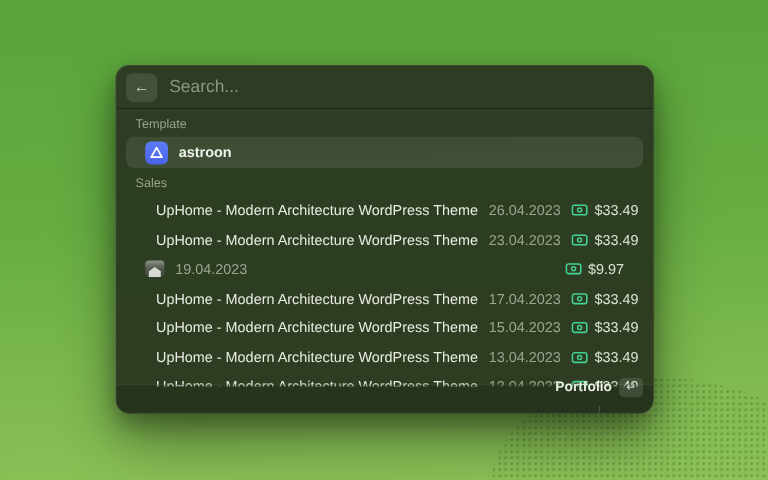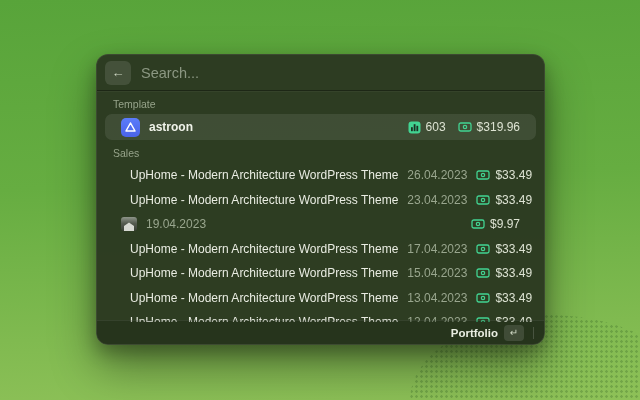--- a/index.html
+++ b/index.html
@@ -56,21 +56,21 @@
   .thumb svg{ display:block; }
   
   .footer{ position:absolute; left:0; right:0; bottom:0; height:24px;
     display:flex; align-items:center; padding:0 8px;
     background:rgba(16,26,12,0.25);
     border-top:1px solid rgba(255,255,255,0.07); }
   .footer .left{ display:flex; align-items:center; gap:8px; }
   .app-badge{ width:17px; height:17px; border-radius:5px; background:#22301c;
     display:flex; align-items:center; justify-content:center; }
   .footer .app-name{ font-size:11.5px; color:#c2cdb5; }
-  .footer .right{ margin-left:auto; display:flex; align-items:center; gap:7px; }
+  .footer .right{ margin-left:auto; display:flex; align-items:center; gap:7px;flex-direction:column; }
   .footer-action{ display:flex; align-items:center; gap:6px; background:transparent;
     border:none; cursor:pointer; padding:0; }
   .footer-action .label{ font-size:11.5px; color:#e9ede1; font-weight:bold; }
   .footer-action .label.dim{ font-weight:normal; color:#cdd6c3; }
   .key{ min-width:20px; height:16px; padding:0 4px; border-radius:4px;
     background:rgba(255,255,255,0.12); color:#cfd8c5; font-size:10px;
     display:flex; align-items:center; justify-content:center; }
   .vsep{ width:1px; height:12px; background:rgba(255,255,255,0.16); margin:0 2px; }
 </style>
 </head>
@@ -91,42 +91,20 @@
 
     <div class="section-header">Template</div>
 
     <div class="row account">
       <span class="icon-box astroon-icon">
         <svg width="11" height="10" viewBox="0 0 11 10">
           <path d="M5.5 1 L10 9 L1 9 Z" fill="none" stroke="#ffffff" stroke-width="1.5" stroke-linejoin="round"></path>
         </svg>
       </span>
       <span class="name">astroon</span>
-      <span class="right">
-        <span class="metric">
-          <span class="icon-box">
-            <svg width="13" height="13" viewBox="0 0 13 13">
-              <rect x="0.5" y="0.5" width="12" height="12" rx="3" fill="#42d392"></rect>
-              <rect x="3" y="6.2" width="1.8" height="4" fill="#1c3124"></rect>
-              <rect x="5.7" y="3.2" width="1.8" height="7" fill="#1c3124"></rect>
-              <rect x="8.4" y="4.8" width="1.8" height="5.4" fill="#1c3124"></rect>
-            </svg>
-          </span>
-          <span class="val">603</span>
-        </span>
-        <span class="metric">
-          <span class="icon-box">
-            <svg width="14" height="12" viewBox="0 0 14 12">
-              <rect x="1" y="2" width="12" height="8" rx="1.8" fill="none" stroke="#42d392" stroke-width="1.3"></rect>
-              <circle cx="7" cy="6" r="1.7" fill="none" stroke="#42d392" stroke-width="1.2"></circle>
-            </svg>
-          </span>
-          <span class="val">$319.96</span>
-        </span>
-      </span>
     </div>
 
     <div class="section-header">Sales</div>
 
     <div id="sales-rows">
 
         <div class="row">
           <span class="thumb">
             <svg width="12" height="9" viewBox="0 0 12 9">
               <path d="M1 9 L1 4 L6 0.5 L11 4 L11 9 Z" fill="#e7e9e2" opacity="0.9"></path>

